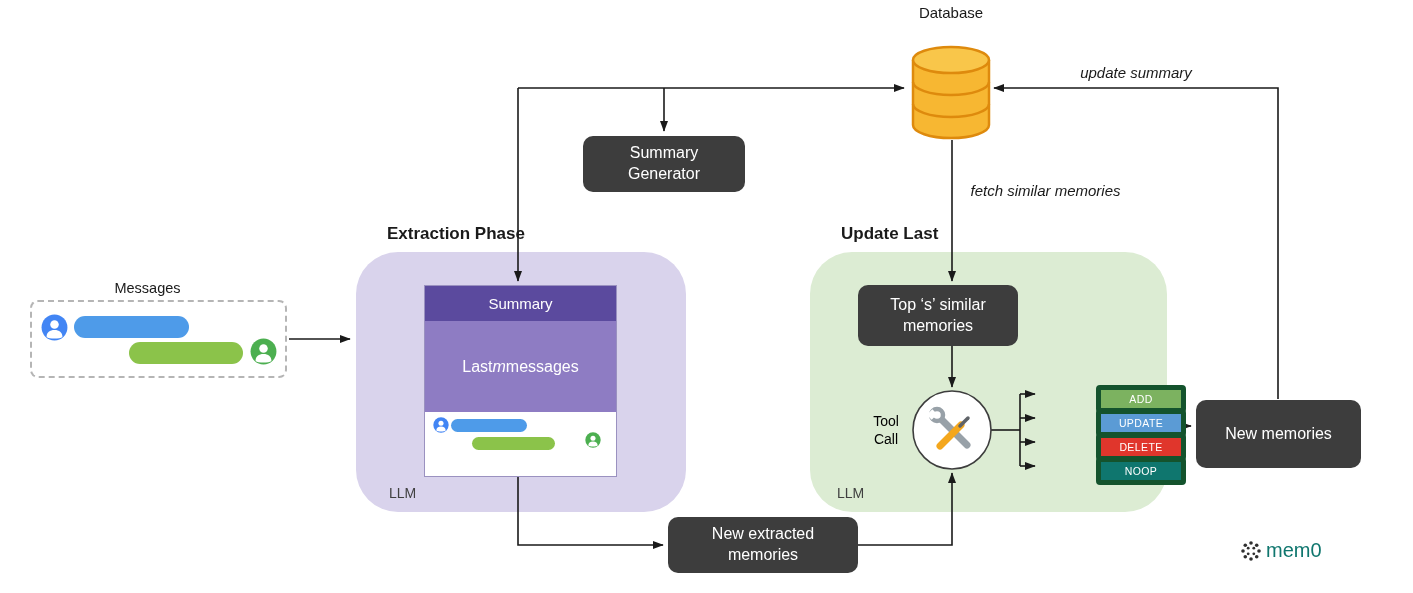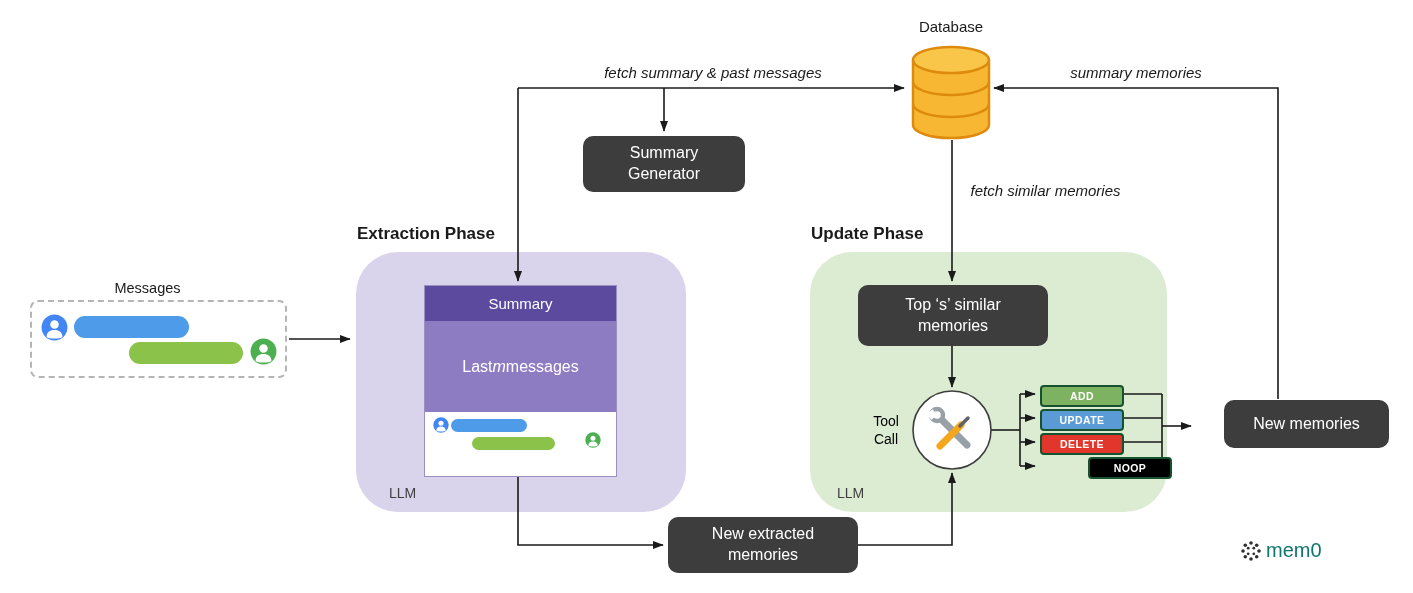--- a/index.html
+++ b/index.html
@@ -2,26 +2,26 @@
 <html><head>
 <meta charset="utf-8">
 <style>
   html,body{margin:0;padding:0;background:#fff;font-family:"Liberation Sans",sans-serif;color:#1a1a1a;}
   #canvas{position:relative;width:1413px;height:593px;background:#fff;overflow:hidden;}
   .region{position:absolute;border-radius:42px;z-index:1;}
   svg.layer{position:absolute;left:0;top:0;z-index:3;pointer-events:none;}
   .darkbox{position:absolute;z-index:4;background:#3d3d3d;color:#fff;border-radius:10px;
     display:flex;align-items:center;justify-content:center;text-align:center;
     font-size:16px;line-height:1.3;white-space:pre-line;}
-  .phase-label{position:absolute;z-index:4;font-weight:bold;font-size:17px;}
+  .phase-label{position:absolute;z-index:4;font-weight:bold;font-size:17px;margin-left:30px;}
   .edge-label{position:absolute;z-index:4;font-style:italic;font-size:15px;text-align:center;}
   .llm-label{position:absolute;z-index:4;font-size:14px;color:#404040;}
   .plain-label{position:absolute;z-index:4;font-size:15px;text-align:center;}
-  .action{position:absolute;z-index:4;left:1040px;width:80px;height:18px;border:2px solid #14532d;
-    border-radius:4px;color:#fff;font-size:10.5px;font-weight:bold;letter-spacing:.4px;
+  .action{position:absolute;z-index:4;left:1096px;width:80px;height:18px;border:5px solid #14532d;
+    border-radius:4px;color:#fff;font-size:10.5px;font-weight:normal;letter-spacing:.4px;
     display:flex;align-items:center;justify-content:center;}
   .bubble{position:absolute;border-radius:11px;}
   .person{display:block;}
   .innerRect{position:absolute;z-index:4;left:424px;top:285px;width:193px;height:192px;
     background:#fff;border:1px solid #9a91c0;box-sizing:border-box;}
   .innerHeader{height:35px;color:#fff;display:flex;align-items:center;justify-content:center;font-size:15px;}
   .innerBody{height:91px;color:#fff;display:flex;align-items:center;justify-content:center;font-size:16px;}
   .innerChat{position:relative;height:64px;background:#fff;}
   .dashedBox{position:absolute;z-index:4;left:30px;top:300px;width:257px;height:78px;
     background:#fff;border:2px dashed #b5b5b5;border-radius:8px;box-sizing:border-box;}
@@ -98,35 +98,34 @@
         <circle cx="1245.3" cy="545.3" r="1.8"></circle>
       <circle cx="1251" cy="543" r="1.8"></circle>
         <circle cx="1256.7" cy="545.3" r="1.8"></circle>
       <circle cx="1253.8" cy="553.8" r="1.4"></circle>
         <circle cx="1248.2" cy="553.8" r="1.4"></circle>
       <circle cx="1248.2" cy="548.2" r="1.4"></circle>
         <circle cx="1253.8" cy="548.2" r="1.4"></circle>
     </g>
   </svg>
 
-  <div class="plain-label" style="left:901px;top:18px;width:100px;">Database</div>
-  <div class="edge-label" style="left:588px;top:64px;width:250px;">fetch summary &amp; past messages</div>
-  <div class="edge-label" style="left:1056px;top:64px;width:160px;">summary memories</div>
+  <div class="plain-label" style="left:901px;top:4px;width:100px;">Database</div>
+  <div class="edge-label" style="left:1056px;top:64px;width:160px;">update summary</div>
   <div class="edge-label" style="left:963px;top:182px;width:165px;">fetch similar memories</div>
 
   <div class="phase-label" style="left:357px;top:224px;">Extraction Phase</div>
-  <div class="phase-label" style="left:811px;top:224px;">Update Phase</div>
+  <div class="phase-label" style="left:811px;top:224px;">Update Last</div>
   <div class="llm-label" style="left:389px;top:485px;">LLM</div>
   <div class="llm-label" style="left:837px;top:485px;">LLM</div>
 
   <div class="darkbox" style="left: 583px; top: 136px; width: 162px; height: 56px; background-color: rgb(61, 61, 61);">Summary
 Generator</div>
-  <div class="darkbox" style="left: 858px; top: 285px; width: 190px; height: 61px; background-color: rgb(61, 61, 61);">Top ‘s’ similar
+  <div class="darkbox" style="left: 858px; top: 285px; width: 160px; height: 61px; background-color: rgb(61, 61, 61);">Top ‘s’ similar
 memories</div>
-  <div class="darkbox" style="left: 1196px; top: 400px; width: 165px; height: 48px; background-color: rgb(61, 61, 61); margin-left: 28px;">New memories</div>
+  <div class="darkbox" style="left: 1196px; top: 400px; width: 165px; height: 68px; background-color: rgb(61, 61, 61);">New memories</div>
   <div class="darkbox" style="left: 668px; top: 517px; width: 190px; height: 56px; background-color: rgb(61, 61, 61);">New extracted
 memories</div>
 
   <div class="innerRect">
     <div class="innerHeader" style="background-color: rgb(91, 74, 158);">Summary</div>
     <div class="innerBody" style="background-color: rgb(142, 124, 195);">
       <span>Last </span>
         <span style="font-style:italic">m</span>
         <span> messages</span>
     </div>
@@ -161,17 +160,17 @@
       <path d="M12 14.2c-4.2 0-7 2.4-7 5.6v.6c1.9 1.9 12.1 1.9 14 0v-.6c0-3.2-2.8-5.6-7-5.6z" fill="#fff"></path>
     </svg>
   </div>
 
   <div class="toolCallLabel">Tool
 Call</div>
 
   <div class="action" style="top: 385px; background-color: rgb(124, 178, 96);">ADD</div>
   <div class="action" style="top: 409px; background-color: rgb(91, 155, 213);">UPDATE</div>
   <div class="action" style="top: 433px; background-color: rgb(224, 54, 44);">DELETE</div>
-  <div class="action" style="top: 457px; background-color: #000000; margin-left: 48px;">NOOP</div>
+  <div class="action" style="top: 457px; background-color: #0f766e;">NOOP</div>
 
   <div class="logoText">mem0</div>
 
 </div>
 
 </body></html>

